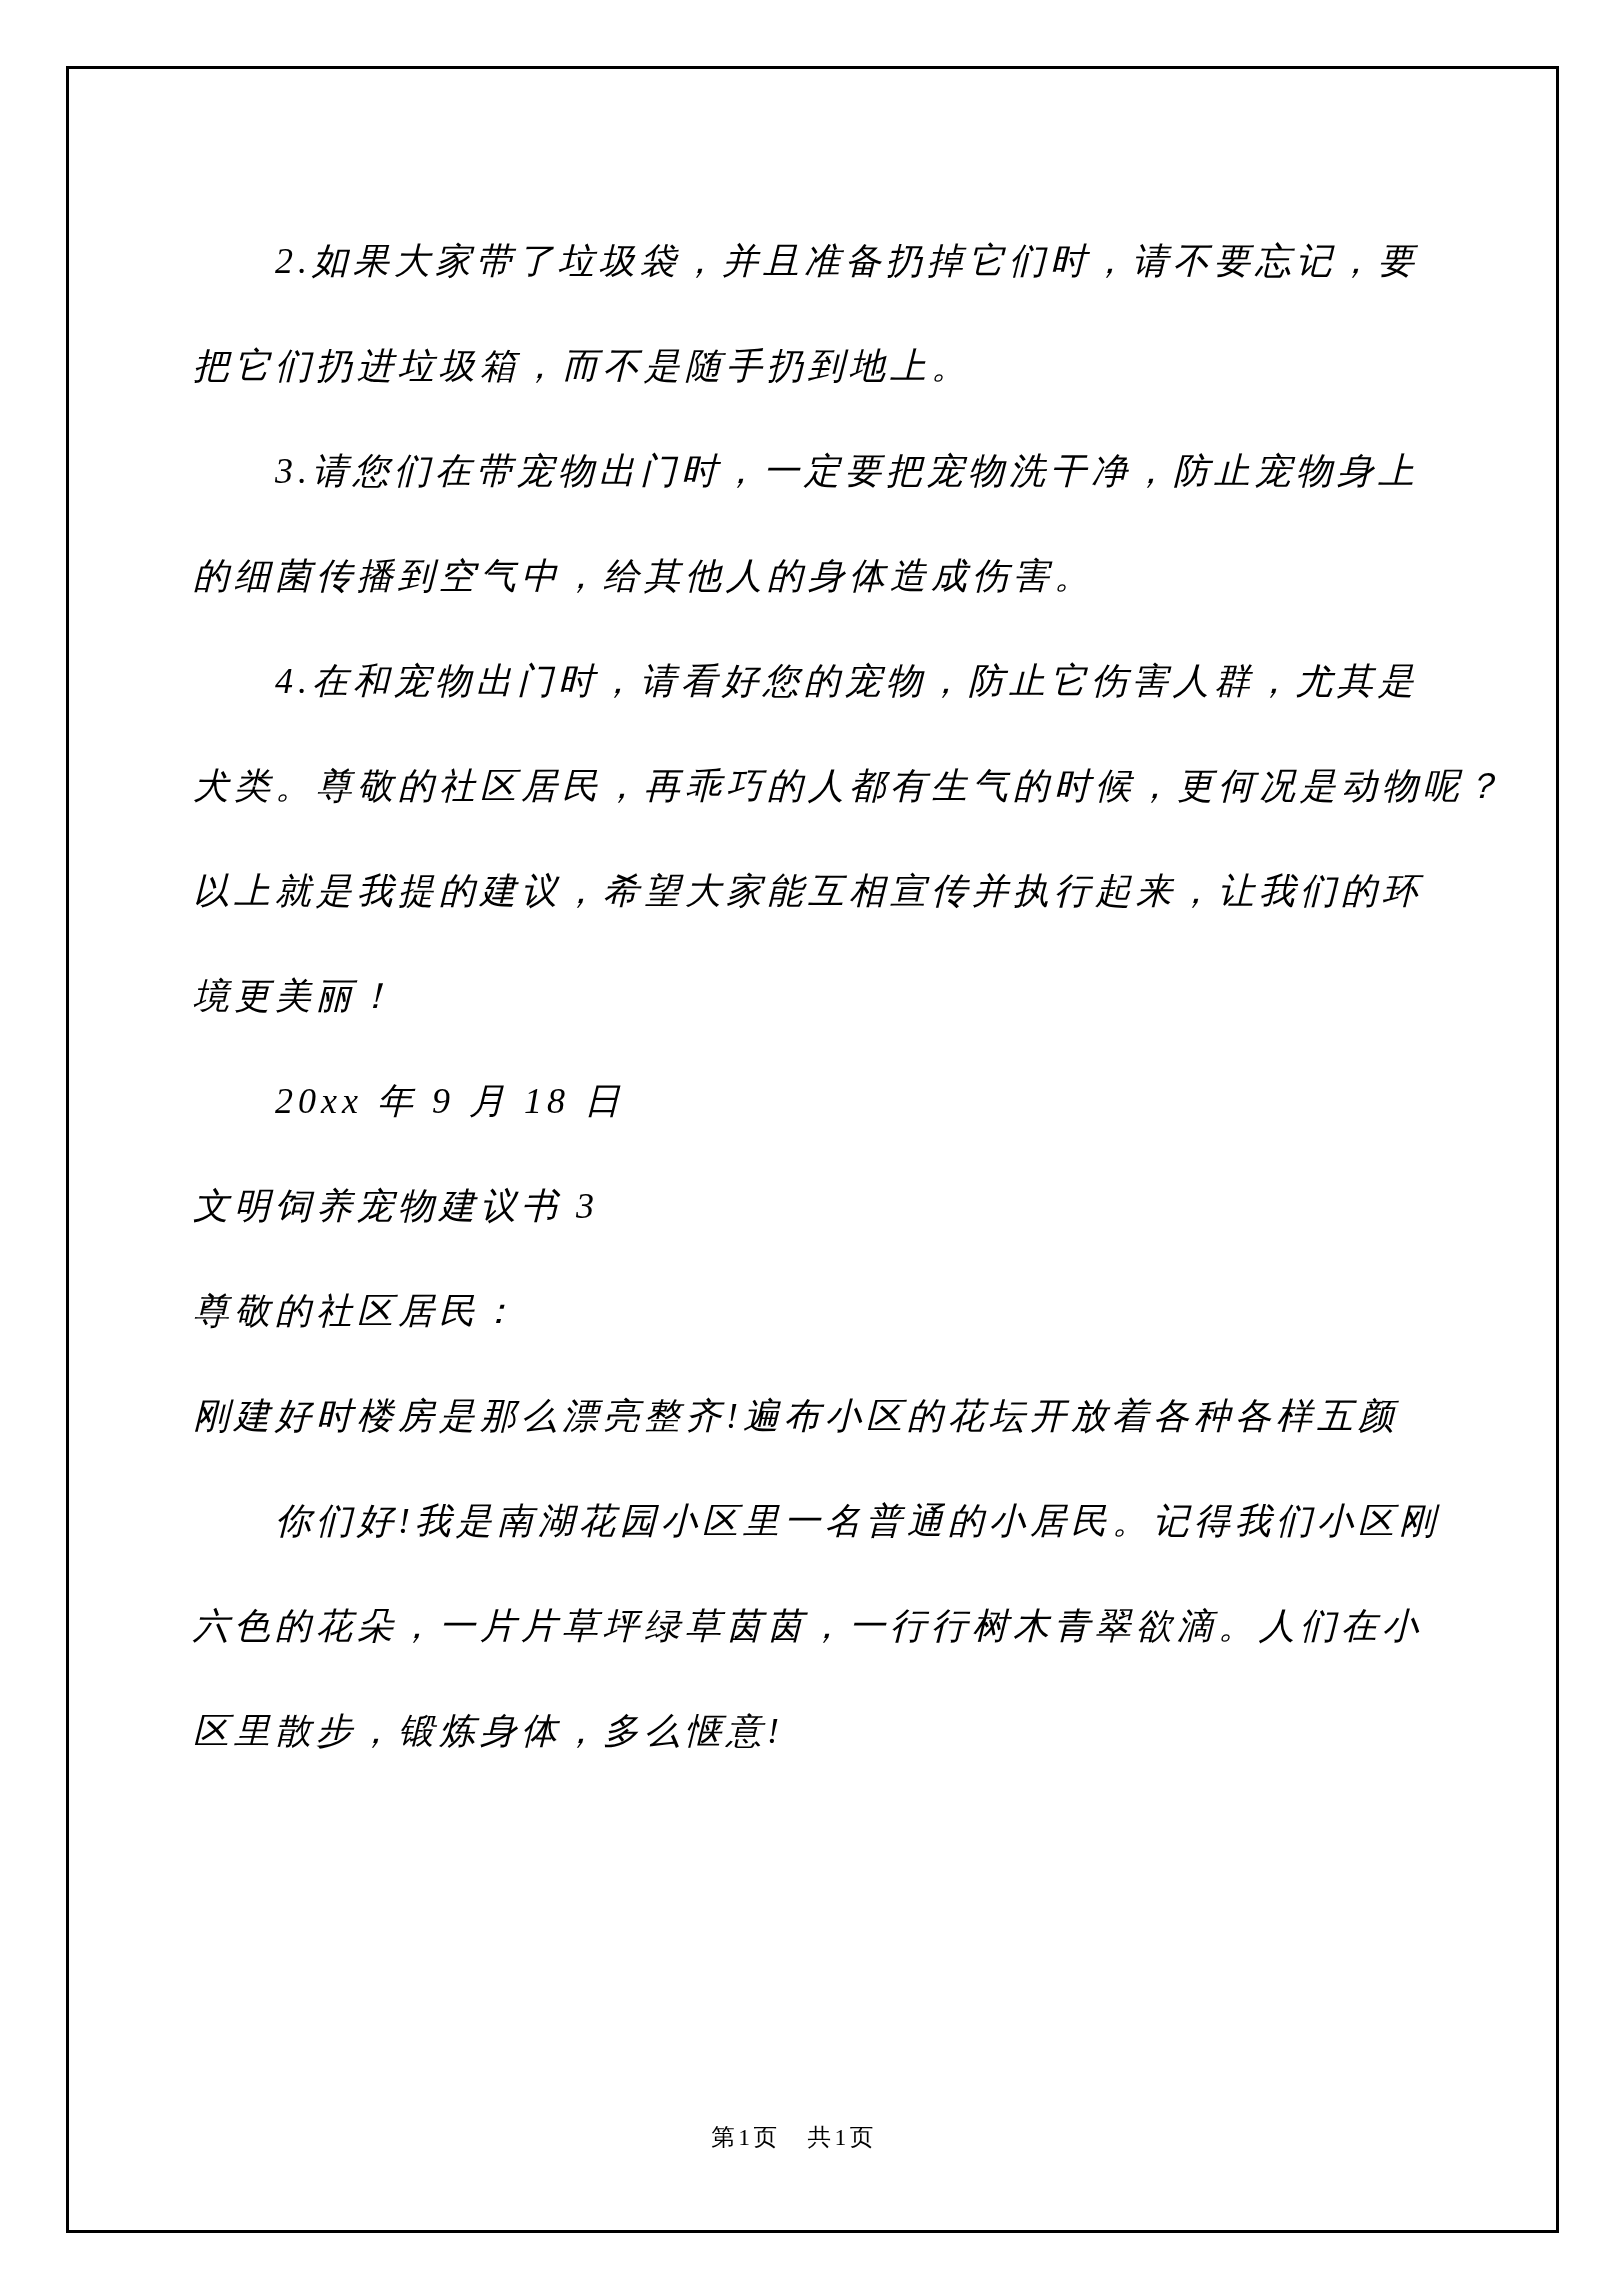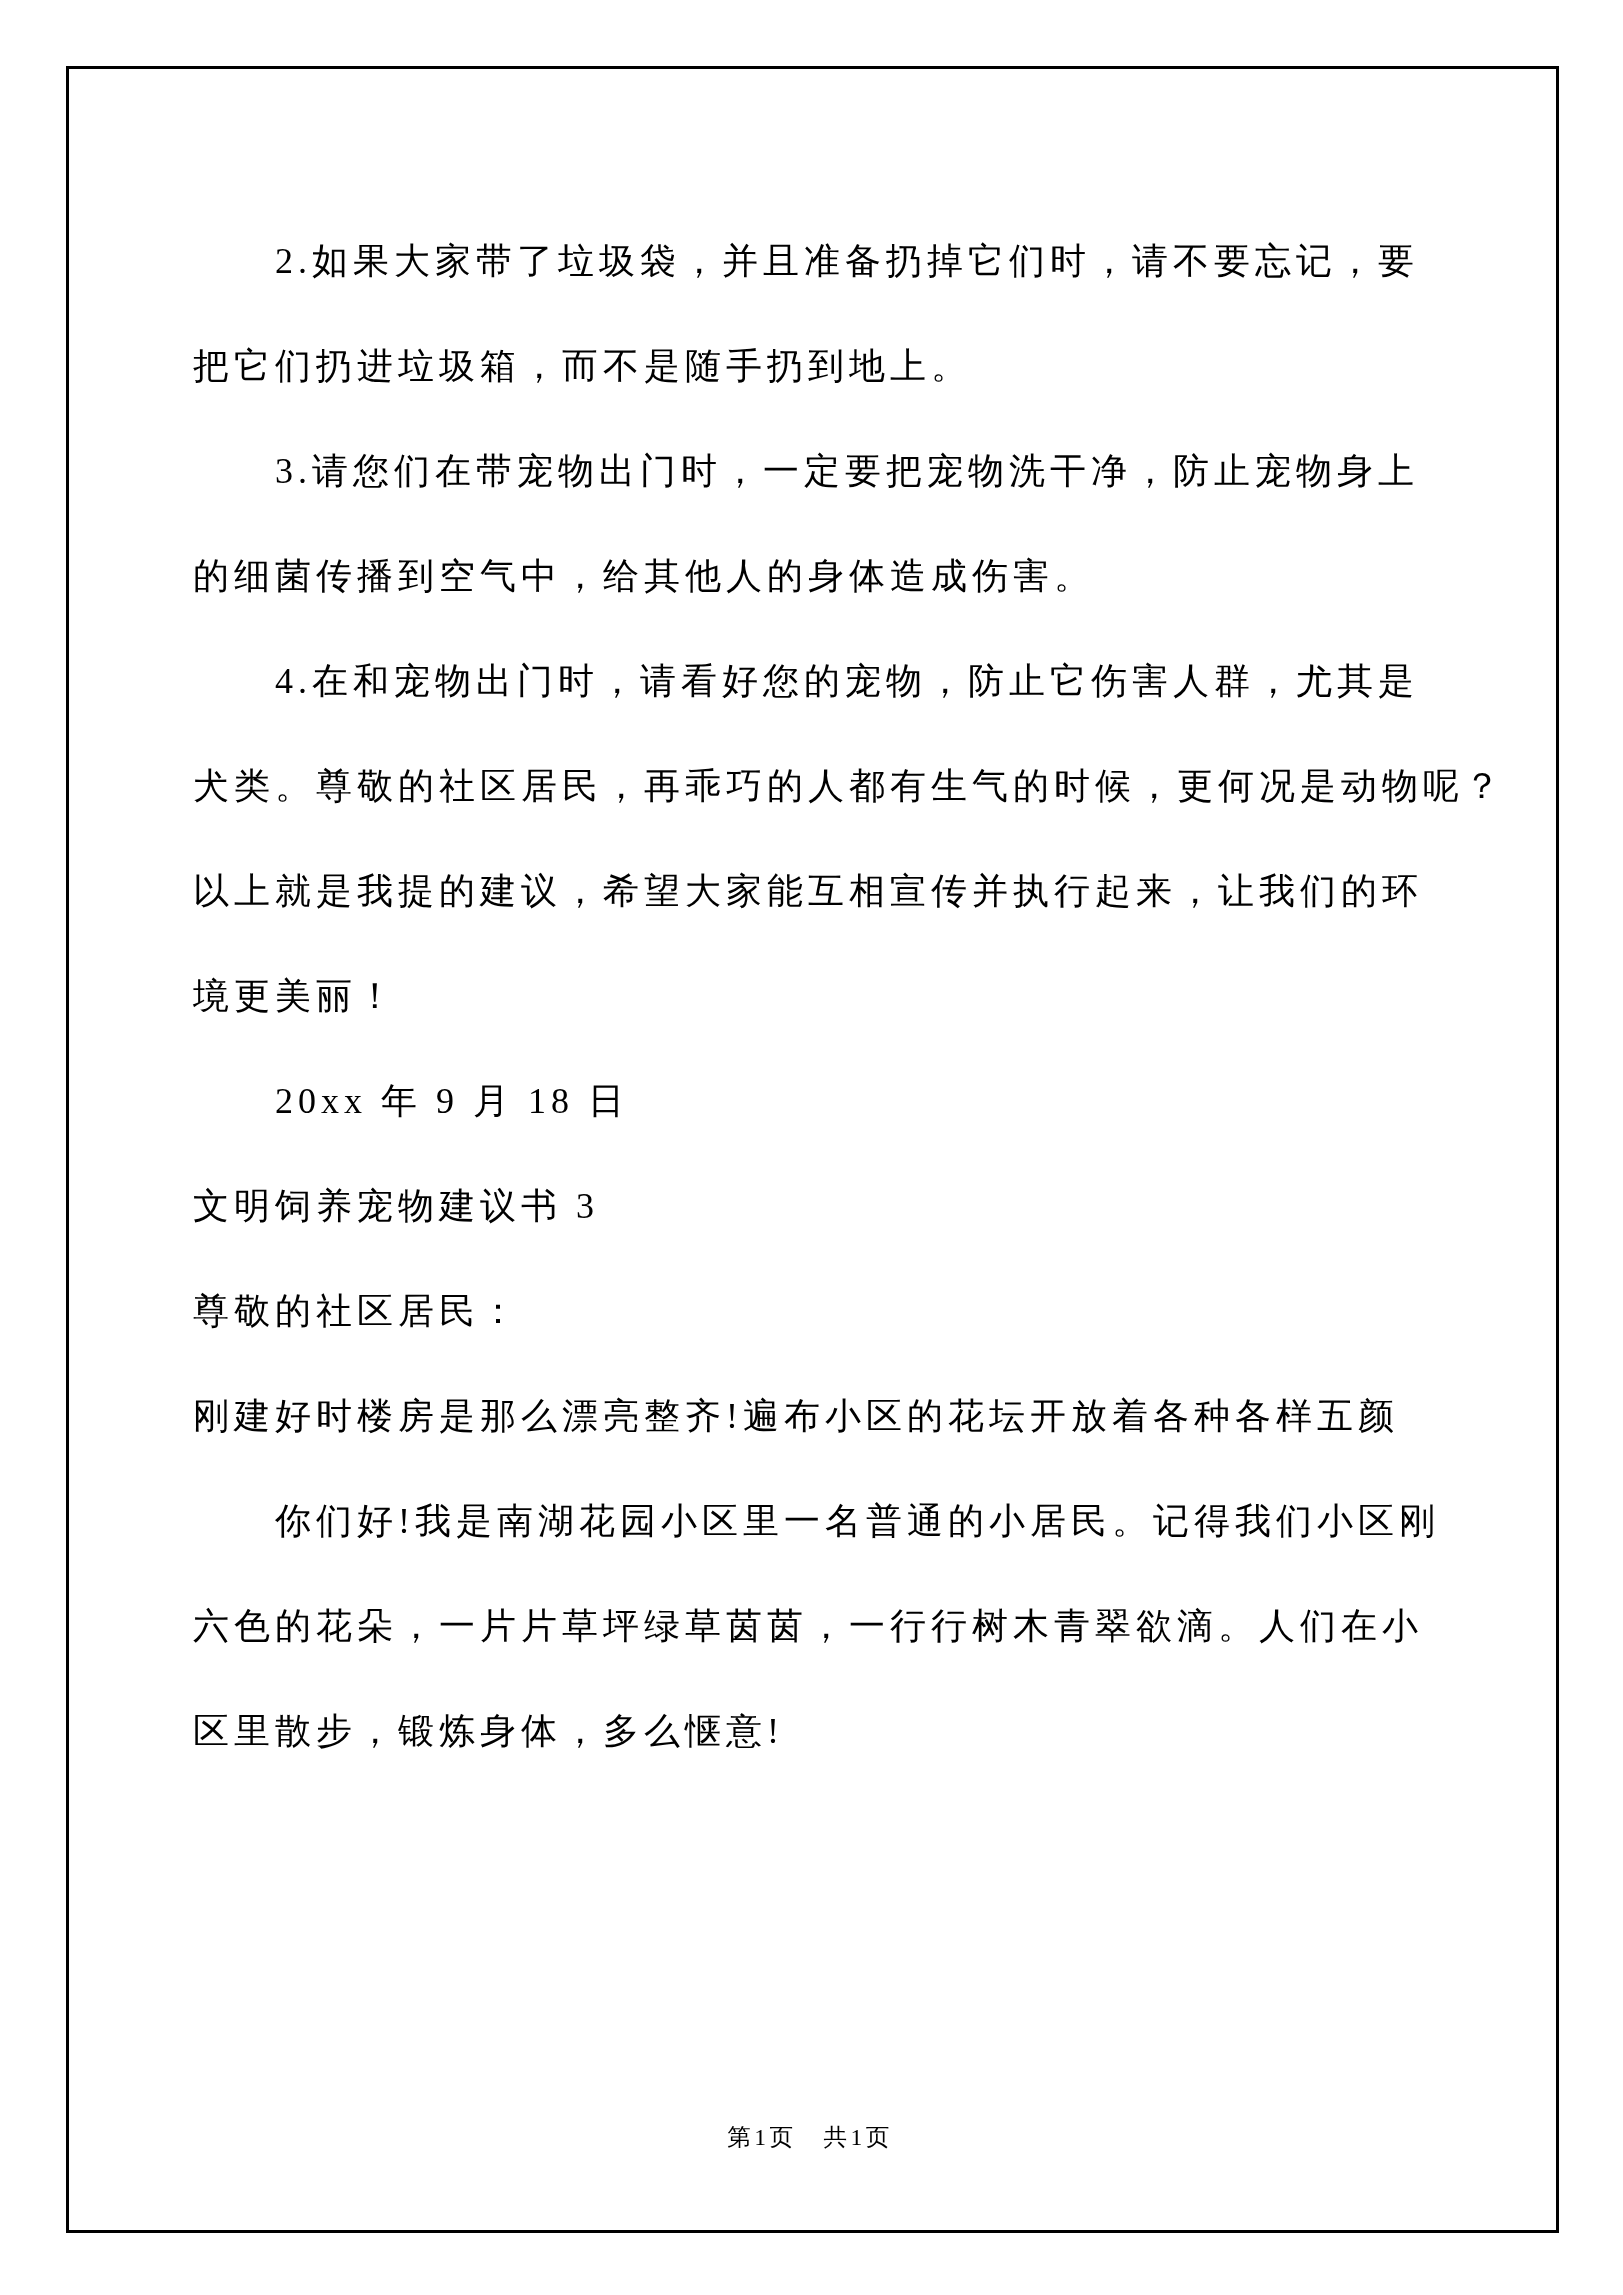--- a/index.html
+++ b/index.html
@@ -29,35 +29,35 @@
     left: 193px;
     top: 209px;
     width: 1256px;
   }
   .doc-line {
     font-size: 36px;
     line-height: 105px;
     letter-spacing: 5px;
     white-space: nowrap;
     color: #000000;
+    font-style: italic;
   }
   .doc-line.indent {
     padding-left: 82px;
   }
   .page-footer {
     position: absolute;
     left: 0;
     top: 2124px;
     width: 1588px;
     text-align: center;
     font-size: 23.6px;
     line-height: 26px;
     letter-spacing: 3.4px;
     color: #000000;
-    padding-left: 16px;
   }
 </style>
 </head>
 <body>
 
 <div class="page-border"></div>
 
 <div class="text-area" id="lines-container">
     <div class="doc-line indent">2.如果大家带了垃圾袋，并且准备扔掉它们时，请不要忘记，要</div>
     <div class="doc-line">把它们扔进垃圾箱，而不是随手扔到地上。</div>

